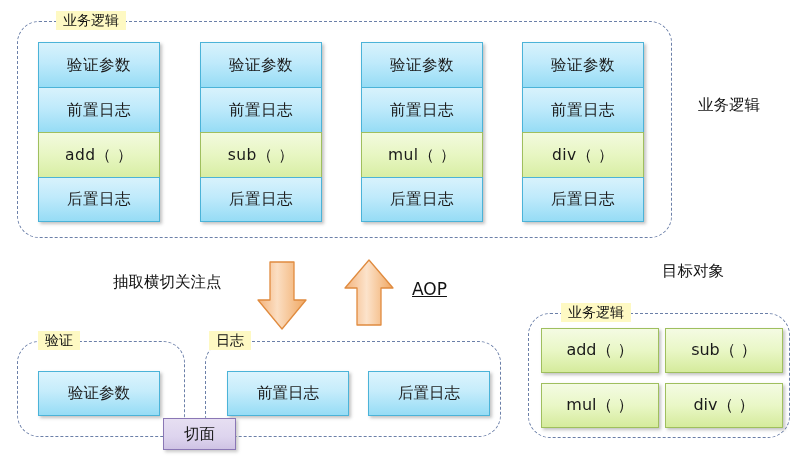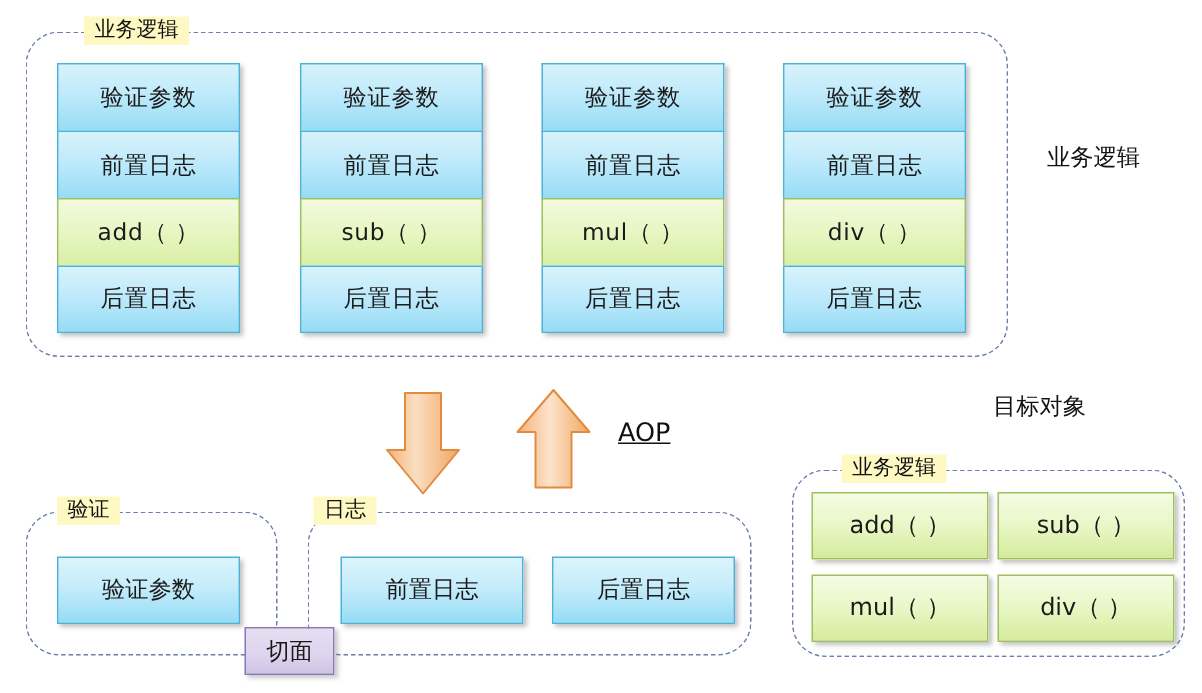--- a/index.html
+++ b/index.html
@@ -139,20 +139,21 @@
 
   <div class="stack" style="left:522px;top:42px;">
     <div class="cell blue">验证参数</div>
     <div class="cell blue">前置日志</div>
     <div class="cell green">div（ ）</div>
     <div class="cell blue last">后置日志</div>
   </div>
 
   <div class="caption" style="left:698px;top:96px;">业务逻辑</div>
 
+  <div class="caption" style="left:113px;top:273px;">抽取横切关注点</div>
 
   <div class="arrow" style="left:256px;top:260px;">
     <svg width="52" height="72" viewBox="0 0 52 72">
       <defs>
         <linearGradient id="gd" x1="0" y1="0" x2="1" y2="0">
           <stop offset="0%" stop-color="#f3b27a"></stop>
           <stop offset="40%" stop-color="#fbdec2"></stop>
           <stop offset="100%" stop-color="#f0a761"></stop>
         </linearGradient>
       </defs>
@@ -179,21 +180,21 @@
 
   <div class="group" style="left:17px;top:341px;width:168px;height:96px;"></div>
   <div class="group-label" style="left:38px;top:331px;text-align:center;">验证</div>
   <div class="chip" style="left:38px;top:371px;width:122px;">验证参数</div>
 
   <div class="group" style="left:205px;top:341px;width:296px;height:96px;"></div>
   <div class="group-label" style="left:209px;top:331px;">日志</div>
   <div class="chip" style="left:227px;top:371px;width:122px;">前置日志</div>
   <div class="chip" style="left:368px;top:371px;width:122px;">后置日志</div>
 
-  <div class="badge" style="left:163px;top:418px;width:60px;height:32px;">切面</div>
+  <div class="badge" style="left:163px;top:418px;width:73px;height:32px;">切面</div>
 
   <div class="group" style="left:528px;top:313px;width:262px;height:125px;"></div>
   <div class="group-label" style="left:561px;top:303px;">业务逻辑</div>
 
   <div class="gchip" style="left:541px;top:328px;width:118px;">add（ ）</div>
   <div class="gchip" style="left:665px;top:328px;width:118px;">sub（ ）</div>
   <div class="gchip" style="left:541px;top:383px;width:118px;">mul（ ）</div>
   <div class="gchip" style="left:665px;top:383px;width:118px;">div（ ）</div>
 
 </div>

